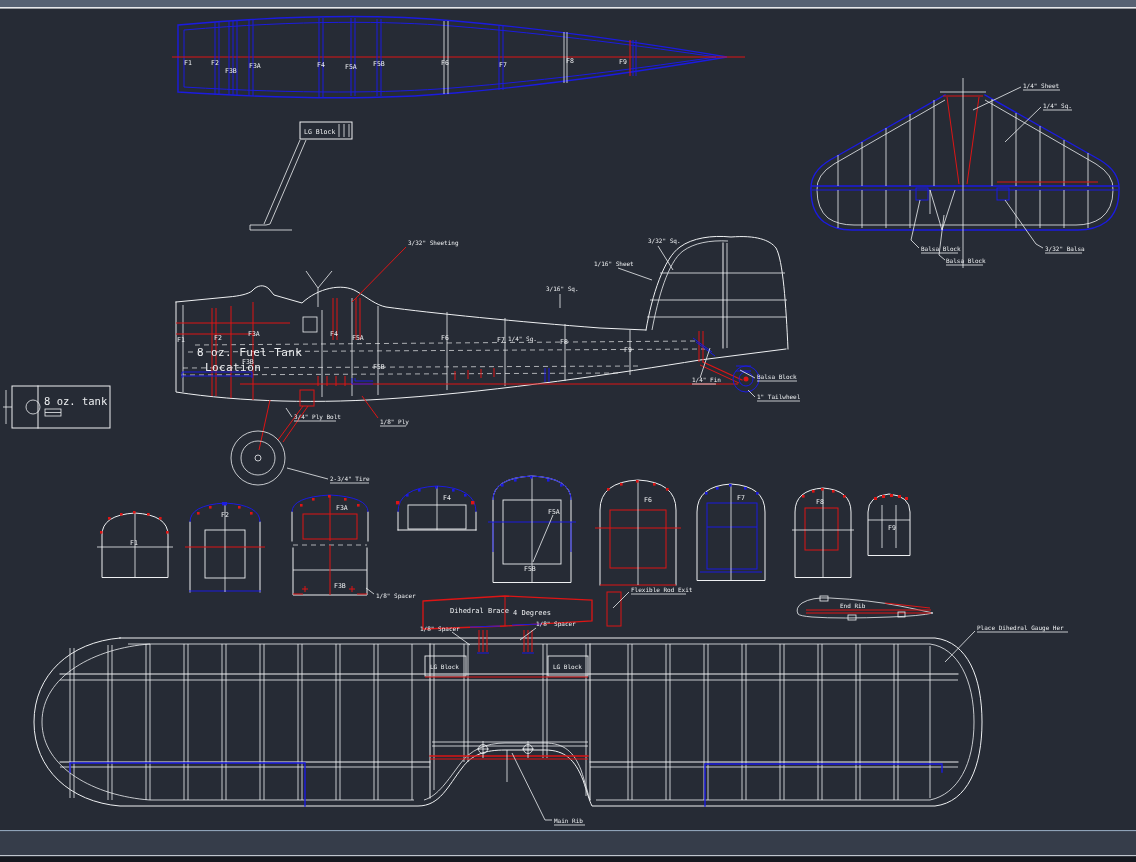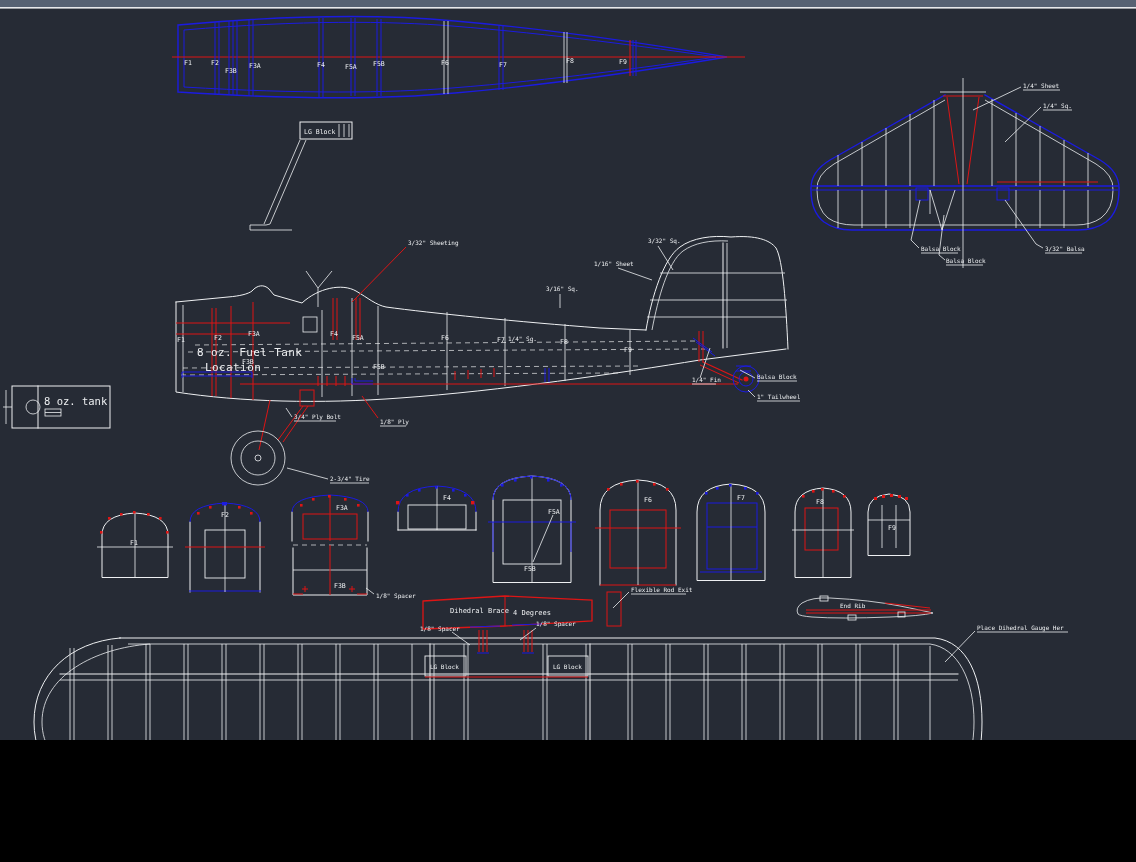--- a/index.html
+++ b/index.html
@@ -1,16 +1,16 @@
 <!DOCTYPE html>
 <html style="--canvas: #262b35; --white: #eef0f2; --blue: #1b1be0; --red: #dd1515; --chrome_top: #576273; --chrome_line_white: #e8e9ec; --chrome_line_blue: #8fa3b8; --chrome_panel: #363d4a; --chrome_line_light: #bfc5cd; --chrome_dark: #15181f;"><head>
 <meta charset="utf-8">
 <style>
   html,body{margin:0;padding:0;background:#000;}
-  .stage{position:relative;width:1136px;height:740px;overflow:hidden;background:var(--canvas);font-family:"DejaVu Sans Mono","Liberation Mono",monospace;}
+  .stage{position:relative;width:1136px;height:862px;overflow:hidden;background:var(--canvas);font-family:"DejaVu Sans Mono","Liberation Mono",monospace;}
   svg{position:absolute;left:0;top:0;}
   .w{stroke:var(--white);stroke-width:1;fill:none;stroke-linecap:square;}
   .wt{stroke:var(--white);stroke-width:.8;fill:none;}
   .wd{stroke:var(--white);stroke-width:.8;fill:none;stroke-dasharray:5 4;opacity:.85;}
   .b{stroke:var(--blue);stroke-width:1.4;fill:none;stroke-linecap:square;}
   .b1{stroke:var(--blue);stroke-width:1;fill:none;}
   .r{stroke:var(--red);stroke-width:1.3;fill:none;stroke-linecap:square;}
   .r1{stroke:var(--red);stroke-width:1;fill:none;}
   .rtick{fill:var(--red);stroke:none;}
   .btick{fill:var(--blue);stroke:none;}

